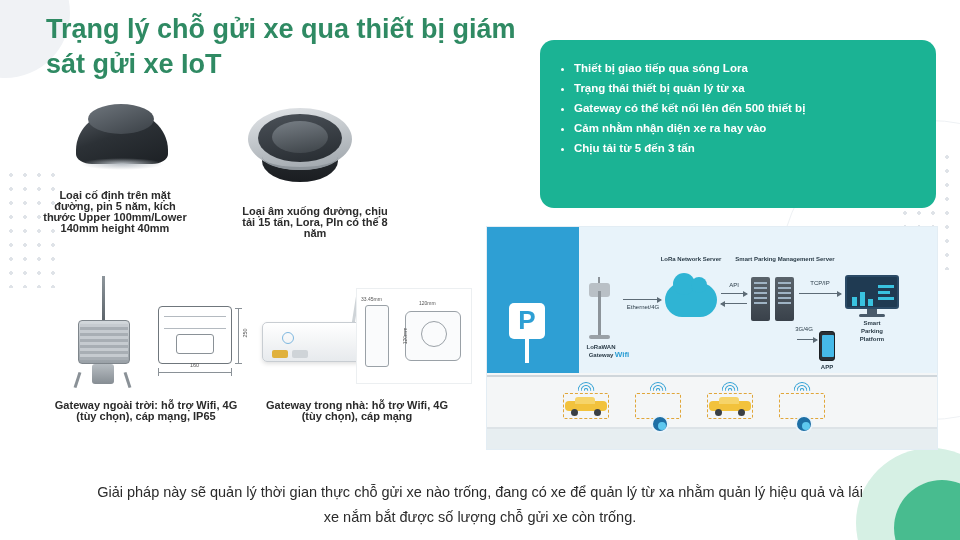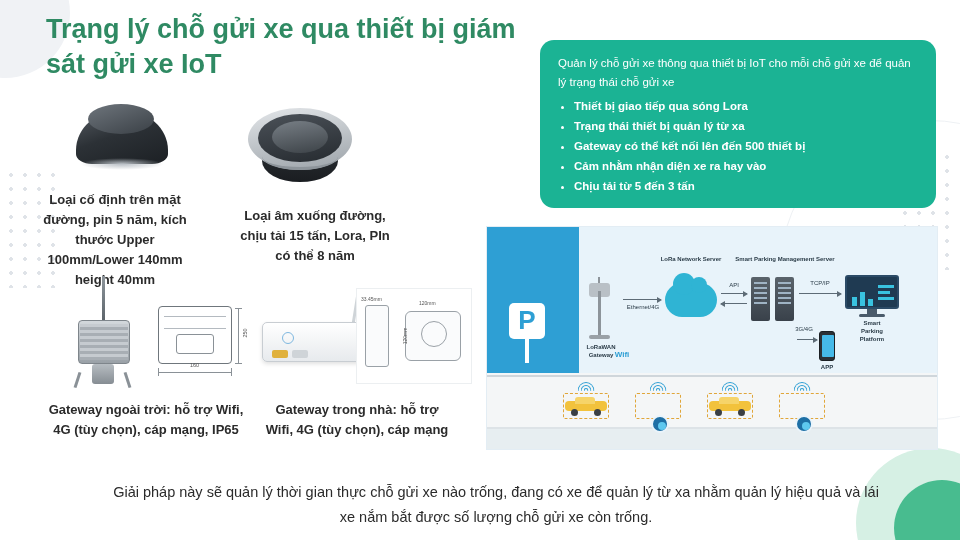--- a/index.html
+++ b/index.html
@@ -43,21 +43,21 @@
     background:#1bb394; border-radius:14px;
     padding:14px 18px 10px 18px; color:#ffffff;
   }
   .feature-intro { font-size:11.5px; line-height:19px; }
   .feature-list { margin:4px 0 0 0; padding-left:16px; }
   .feature-list li { font-size:11.5px; line-height:20px;font-weight:bold; }
   .feature-list li::marker { color:#ffffff; }
 
   
   .prod-cap {
-    position:absolute; font-size:13px; line-height:20px;
+    position:absolute; font-size:11px; line-height:11px;
     color:#2b2b2b; text-align:center; font-weight:bold;
   }
   .cap-1 { left:40px; top:190px; width:150px; }
   .cap-2 { left:240px; top:206px; width:150px; }
   .cap-3 { left:48px; top:400px; width:196px; }
   .cap-4 { left:264px; top:400px; width:186px; }
 
   
   .sensor1 {
     position:absolute; left:76px; top:104px; width:92px; height:66px;
@@ -248,38 +248,37 @@
   .sens-dot:after { content:""; position:absolute; left:5px; top:5px; width:8px; height:8px; border-radius:50%; background:#5ec8ef; }
 
   .wifi { position:absolute; width:18px; height:14px; }
   .wifi i { position:absolute; border:1.6px solid #2e9fd4; border-bottom:none; border-radius:50% 50% 0 0 / 100% 100% 0 0; left:50%; transform:translateX(-50%); }
   .wifi i:nth-child(1){ width:5px; height:3px; bottom:0; }
   .wifi i:nth-child(2){ width:11px; height:6px; bottom:0; }
   .wifi i:nth-child(3){ width:17px; height:9px; bottom:0; }
 
   
   .footer {
-    position:absolute; left:112px; top:480px; width:768px;
+    position:absolute; left:96px; top:480px; width:768px;
     text-align:center; font-size:14.5px; line-height:25px; color:#2b2b2b;
   }
 </style>
 </head>
 <body>
 
 <div class="bg-blob blob-tl"></div>
 <div class="bg-arc"></div>
 <div class="bg-dots left"></div>
 <div class="bg-dots right"></div>
 <div class="bg-blob blob-br"></div>
 <div class="bg-blob blob-br2"></div>
 
 <div class="title">Trạng lý chỗ gửi xe qua thiết bị giám sát gửi xe IoT</div>
 
 <div class="feature-card">
-  <div class="feature-intro">Quản lý chỗ gửi xe thông qua thiết bị IoT cho mỗi chỗ gửi xe để quản lý trạng thái chỗ gửi xe</div>
   <ul class="feature-list">
     <li>Thiết bị giao tiếp qua sóng Lora</li>
     <li>Trạng thái thiết bị quản lý từ xa</li>
     <li>Gateway có thể kết nối lên đến 500 thiết bị</li>
     <li>Cảm nhằm nhận diện xe ra hay vào</li>
     <li>Chịu tải từ 5 đến 3 tấn</li>
   </ul>
 </div>
 
 <div class="sensor1">

